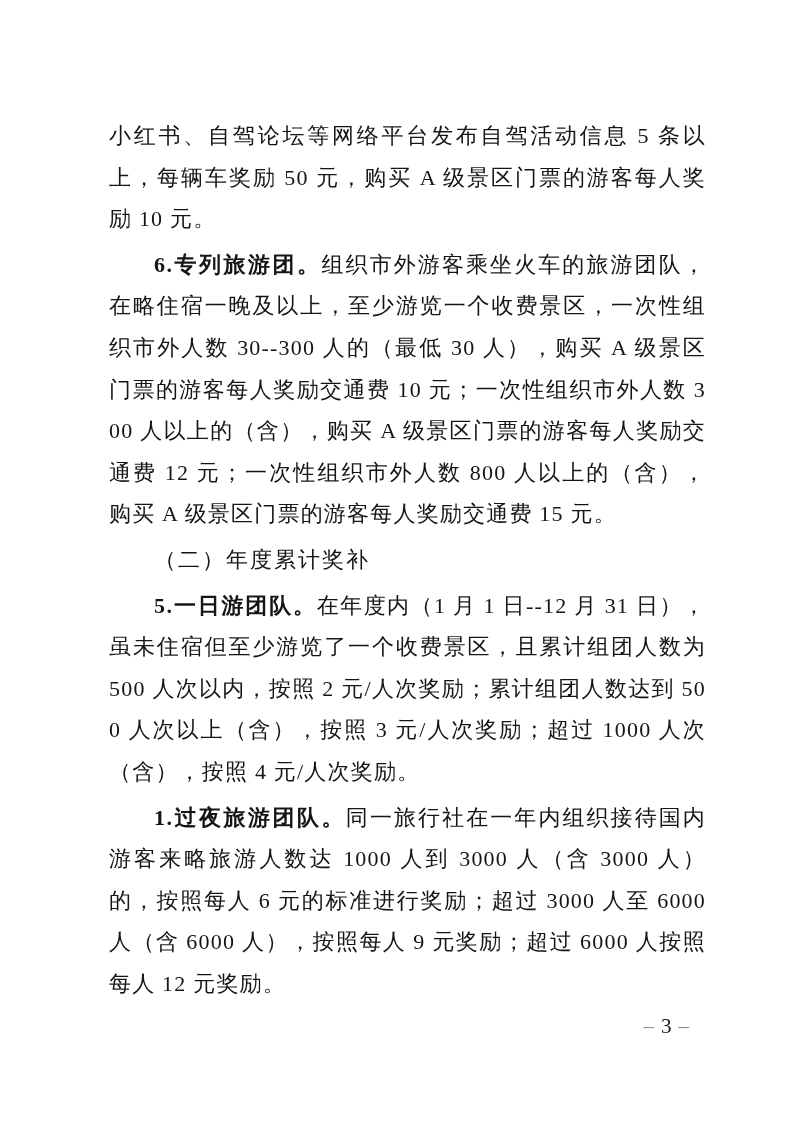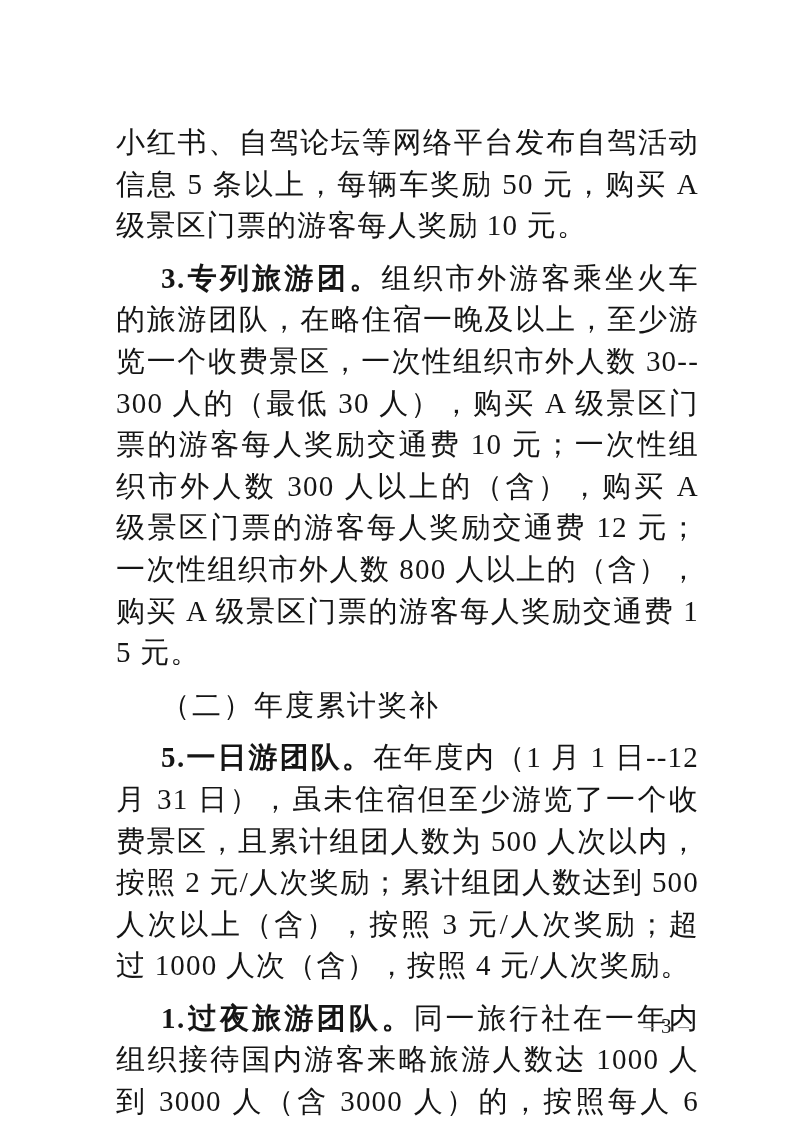--- a/index.html
+++ b/index.html
@@ -17,22 +17,22 @@
     font-family: "Liberation Serif", "DejaVu Serif", serif;
     overflow: hidden;
   }
   .content {
     position: absolute;
     left: 105px;
     top: 111px;
     width: 605px;
   }
   .para {
-    margin: 11px;
-    font-size: 29px;
+    margin: 4px;
+    font-size: 22px;
     line-height: 41.6px;
     letter-spacing: 1.2px;
     text-align: justify;
     text-justify: inter-character;
     word-break: break-all;
   }
   .para.indent {
     text-indent: 45px;
   }
   .lead {
@@ -63,21 +63,21 @@
 </style>
 </head>
 <body>
 
 <div class="page">
   <div class="content">
 
     <p class="para"><span class="lead"></span><span>小红书、自驾论坛等网络平台发布自驾活动信息 5 条以上，每辆车奖励 50 元，购买 A 级景区门票的游客每人奖励 10 元。</span></p>
 
 
-    <p class="para indent"><span class="lead">3.专列旅游团。</span><span>组织市外游客乘坐火车的旅游团队，在略住宿一晚及以上，至少游览一个收费景区，一次性组织市外人数 30--300 人的（最低 30 人），购买 A 级景区门票的游客每人奖励交通费 10 元；一次性组织市外人数 300 人以上的（含），购买 A 级景区门票的游客每人奖励交通费 12 元；一次性组织市外人数 800 人以上的（含），购买 A 级景区门票的游客每人奖励交通费 15 元。</span></p>
+    <p class="para indent"><span class="lead">6.专列旅游团。</span><span>组织市外游客乘坐火车的旅游团队，在略住宿一晚及以上，至少游览一个收费景区，一次性组织市外人数 30--300 人的（最低 30 人），购买 A 级景区门票的游客每人奖励交通费 10 元；一次性组织市外人数 300 人以上的（含），购买 A 级景区门票的游客每人奖励交通费 12 元；一次性组织市外人数 800 人以上的（含），购买 A 级景区门票的游客每人奖励交通费 15 元。</span></p>
 
 
     <p class="para indent kai"><span>（二）年度累计奖补</span></p>
 
     <p class="para indent"><span class="lead">5.一日游团队。</span><span>在年度内（1 月 1 日--12 月 31 日），虽未住宿但至少游览了一个收费景区，且累计组团人数为 500 人次以内，按照 2 元/人次奖励；累计组团人数达到 500 人次以上（含），按照 3 元/人次奖励；超过 1000 人次（含），按照 4 元/人次奖励。</span></p>
 
     <p class="para indent"><span class="lead">1.过夜旅游团队。</span><span>同一旅行社在一年内组织接待国内游客来略旅游人数达 1000 人到 3000 人（含 3000 人）的，按照每人 6 元的标准进行奖励；超过 3000 人至 6000 人（含 6000 人），按照每人 9 元奖励；超过 6000 人按照每人 12 元奖励。</span></p>
 
   </div>
 

